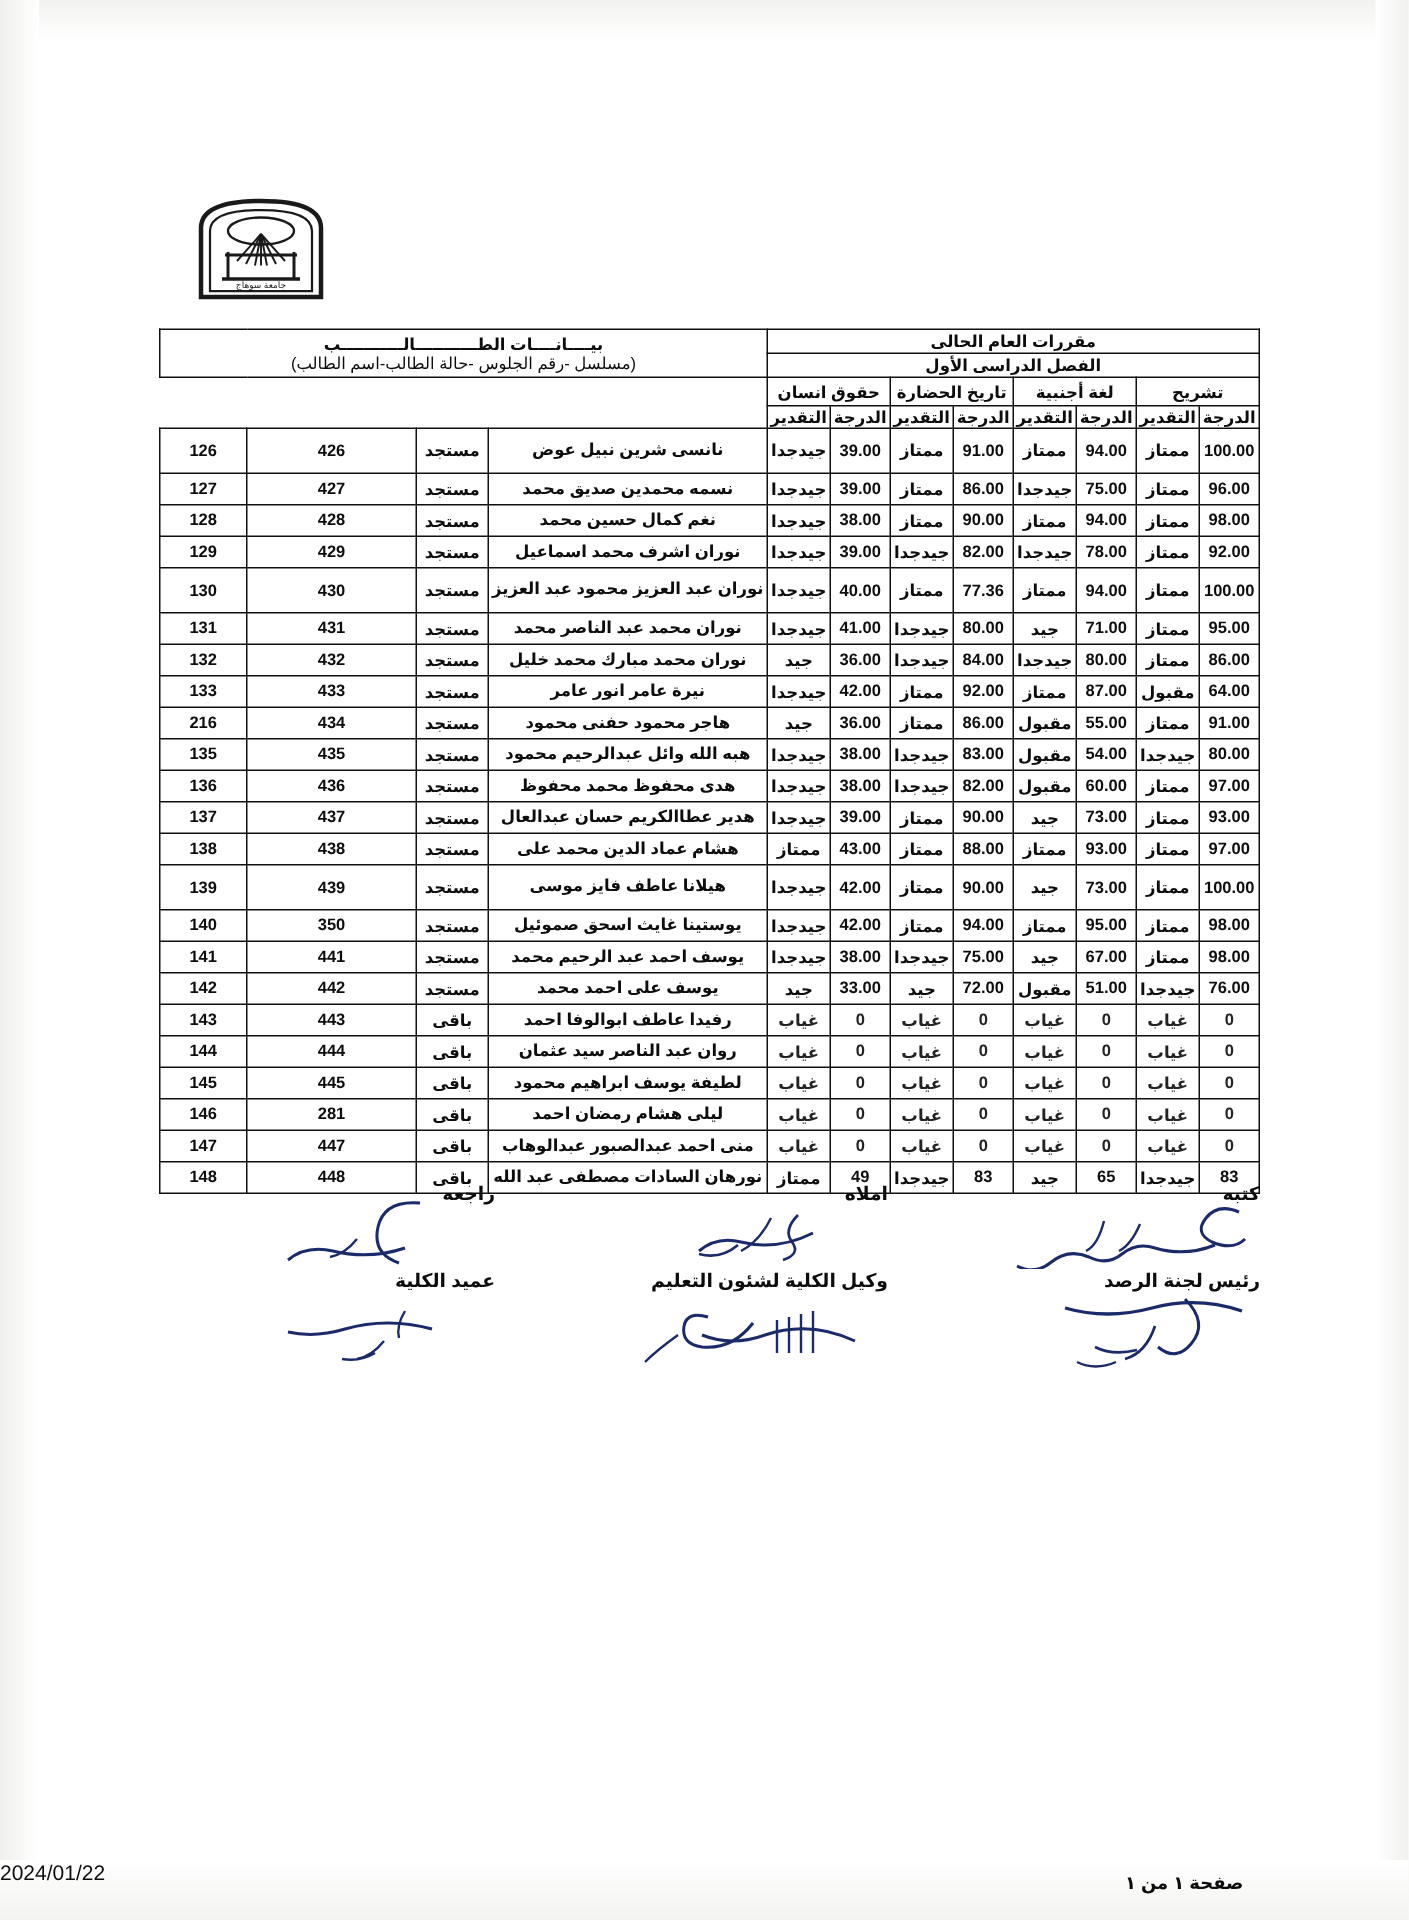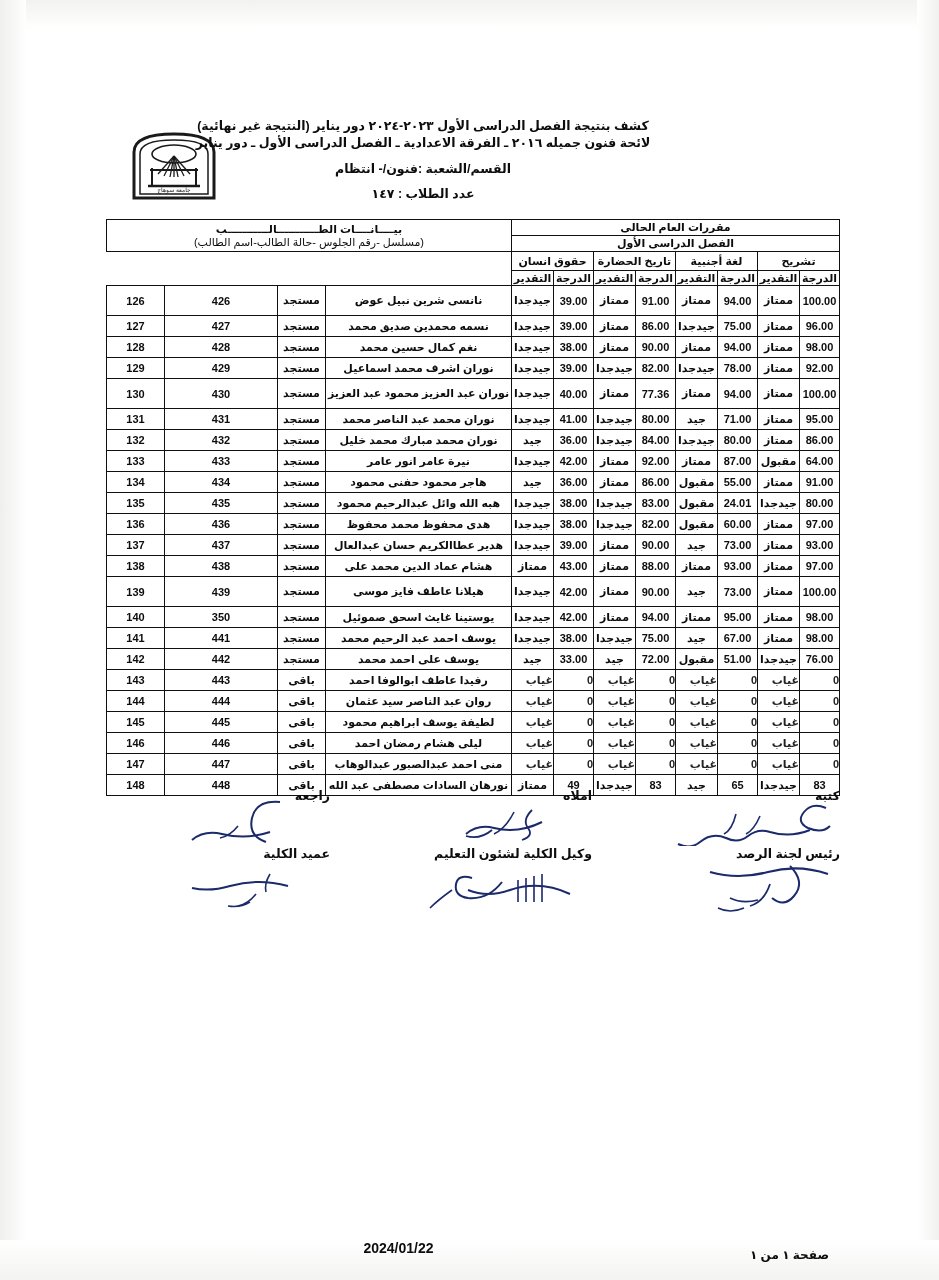--- a/index.html
+++ b/index.html
@@ -49,32 +49,32 @@
   .stu-head2{font-size:11px;font-weight:normal;}
 
   td.serial{font-size:13.5px;font-weight:bold;font-family:"Liberation Sans",sans-serif;}
   td.seat{font-size:13.5px;font-weight:bold;font-family:"Liberation Sans",sans-serif;}
   td.status{font-size:9.5px;font-weight:bold;}
   td.sname{font-size:10.5px;font-weight:bold;text-align:center;padding:0 4px;line-height:11px;}
   td.deg{font-size:11.5px;font-weight:bold;font-family:"Liberation Sans",sans-serif;}
   td.grd{font-size:9px;font-weight:bold;}
   tr.drow{height:21px;}
   tr.drow.tall{height:30px;}
-  tr.absent td.deg,tr.absent td.grd{color:#232323;text-align:right;}
+  tr.absent td.deg,tr.absent td.grd{color:#232323;}
 
   
   .sigs{position:absolute;left:110px;top:788px;width:730px;height:130px;}
   .sig{position:absolute;width:200px;text-align:right;}
   .sig .role-top{font-size:12.5px;font-weight:bold;}
   .sig .role-bot{font-size:12.5px;font-weight:bold;position:absolute;width:200px;top:58px;right:0;}
   .sig-ink{position:absolute;top:12px;right:0;width:200px;height:46px;}
   .sig-ink2{position:absolute;top:72px;right:0;width:200px;height:55px;}
 
   
-  .footer-date{position:absolute;left:0;top:1240px;width:797px;text-align:center;font-size:14px;font-weight:bold;font-family:"Liberation Sans",sans-serif;}
+  .footer-date{position:absolute;left:0;top:1240px;width:797px;text-align:left;font-size:14px;font-weight:normal;font-family:"Liberation Sans",sans-serif;}
   .footer-page{position:absolute;right:110px;top:1248px;font-size:12px;font-weight:bold;}
 </style>
 </head>
 <body>
 
 <div class="page">
 
   <div class="scan-edge-top"></div>
   <div class="scan-edge-left"></div>
   <div class="scan-edge-right"></div>
@@ -97,26 +97,20 @@
           <line x1="46" y1="26" x2="62" y2="44"></line>
         </g>
         <line x1="22" y1="40" x2="70" y2="40" stroke="#1a1a1a" stroke-width="2"></line>
         <line x1="24" y1="38" x2="24" y2="56" stroke="#1a1a1a" stroke-width="2"></line>
         <line x1="68" y1="38" x2="68" y2="56" stroke="#1a1a1a" stroke-width="2"></line>
         <line x1="20" y1="56" x2="72" y2="56" stroke="#1a1a1a" stroke-width="2.4"></line>
         <text x="46" y="62" font-size="6" text-anchor="middle" fill="#1a1a1a" font-family="'Liberation Sans',sans-serif">جامعة سوهاج</text>
       </svg>
     </div>
 
-    <div class="title-block">
-      <div class="t-line">كشف بنتيجة الفصل الدراسى الأول  ٢٠٢٣-٢٠٢٤ دور يناير  (النتيجة غير نهائية)</div>
-      <div class="t-line2">لائحة فنون جميله ٢٠١٦ ـ الفرقة الاعدادية ـ الفصل الدراسى الأول ـ دور يناير</div>
-      <div class="t-sub">القسم/الشعبة :فنون/- انتظام</div>
-      <div class="t-count">عدد الطلاب : ١٤٧</div>
-    </div>
   </div>
 
   <div class="tbl-wrap">
     <table class="main">
       <colgroup>
         <col style="width:40px">
           <col style="width:42px">
         <col style="width:40px">
           <col style="width:42px">
         <col style="width:40px">
@@ -278,26 +272,26 @@
             <td class="grd">ممتاز</td>
             <td class="deg">55.00</td>
             <td class="grd">مقبول</td>
             <td class="deg">86.00</td>
             <td class="grd">ممتاز</td>
             <td class="deg">36.00</td>
             <td class="grd">جيد</td>
             <td class="sname">هاجر محمود حفنى محمود</td>
             <td class="status">مستجد</td>
             <td class="seat">434</td>
-            <td class="serial">134</td>
+            <td class="serial">216</td>
           </tr>
           <tr class="drow">
             <td class="deg">80.00</td>
             <td class="grd">جيدجدا</td>
-            <td class="deg">24.01</td>
+            <td class="deg">54.00</td>
             <td class="grd">مقبول</td>
             <td class="deg">83.00</td>
             <td class="grd">جيدجدا</td>
             <td class="deg">38.00</td>
             <td class="grd">جيدجدا</td>
             <td class="sname">هبه الله وائل عبدالرحيم محمود</td>
             <td class="status">مستجد</td>
             <td class="seat">435</td>
             <td class="serial">135</td>
           </tr>
@@ -445,21 +439,21 @@
             <td class="deg">0</td>
             <td class="grd">غياب</td>
             <td class="deg">0</td>
             <td class="grd">غياب</td>
             <td class="deg">0</td>
             <td class="grd">غياب</td>
             <td class="deg">0</td>
             <td class="grd">غياب</td>
             <td class="sname">ليلى هشام رمضان احمد</td>
             <td class="status">باقى</td>
-            <td class="seat">446</td>
+            <td class="seat">281</td>
             <td class="serial">146</td>
           </tr>
           <tr class="drow absent">
             <td class="deg">0</td>
             <td class="grd">غياب</td>
             <td class="deg">0</td>
             <td class="grd">غياب</td>
             <td class="deg">0</td>
             <td class="grd">غياب</td>
             <td class="deg">0</td>

